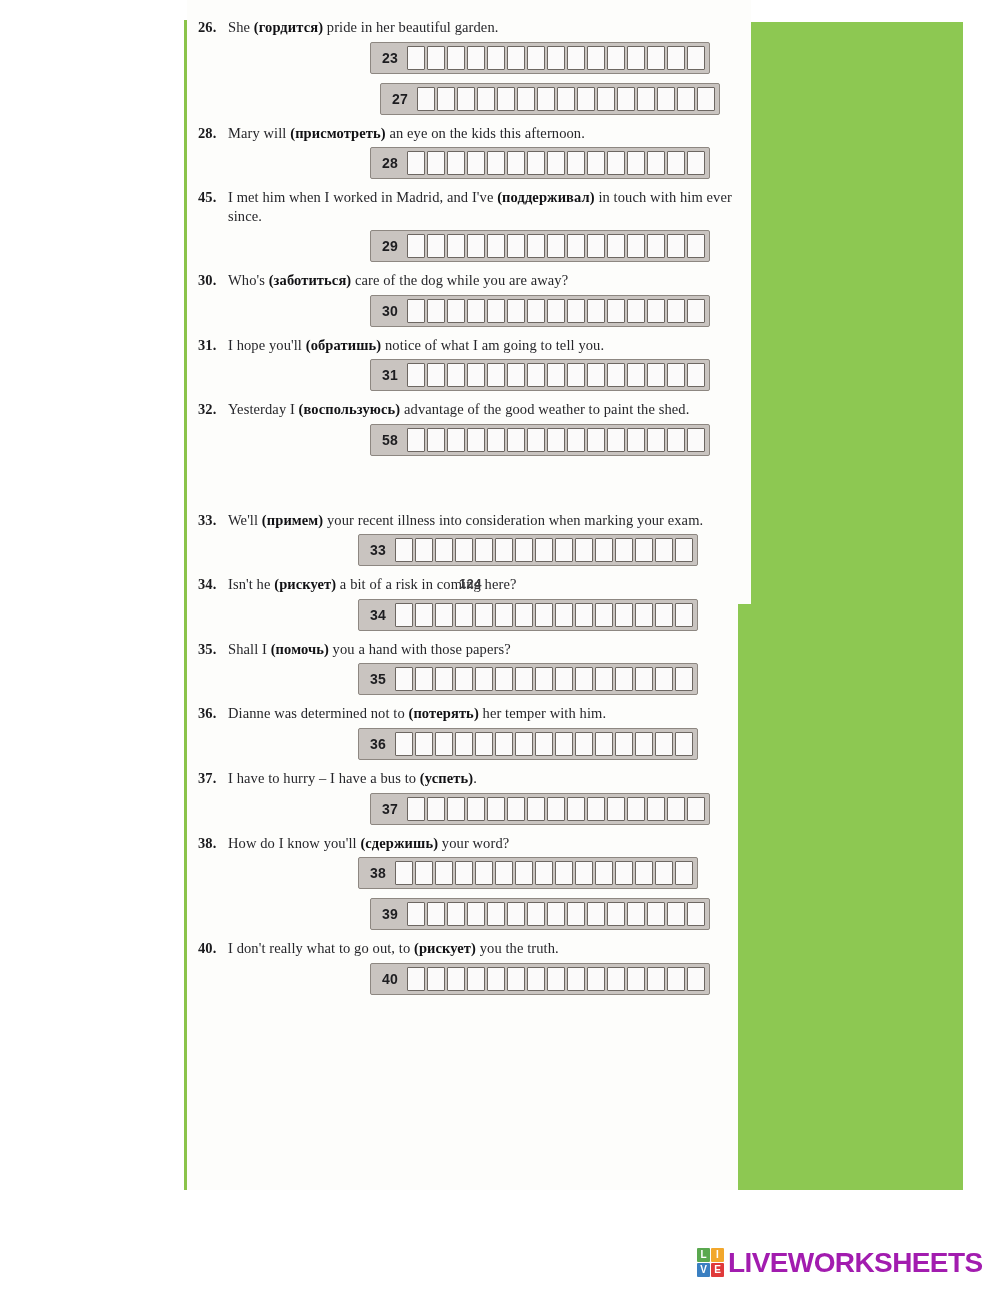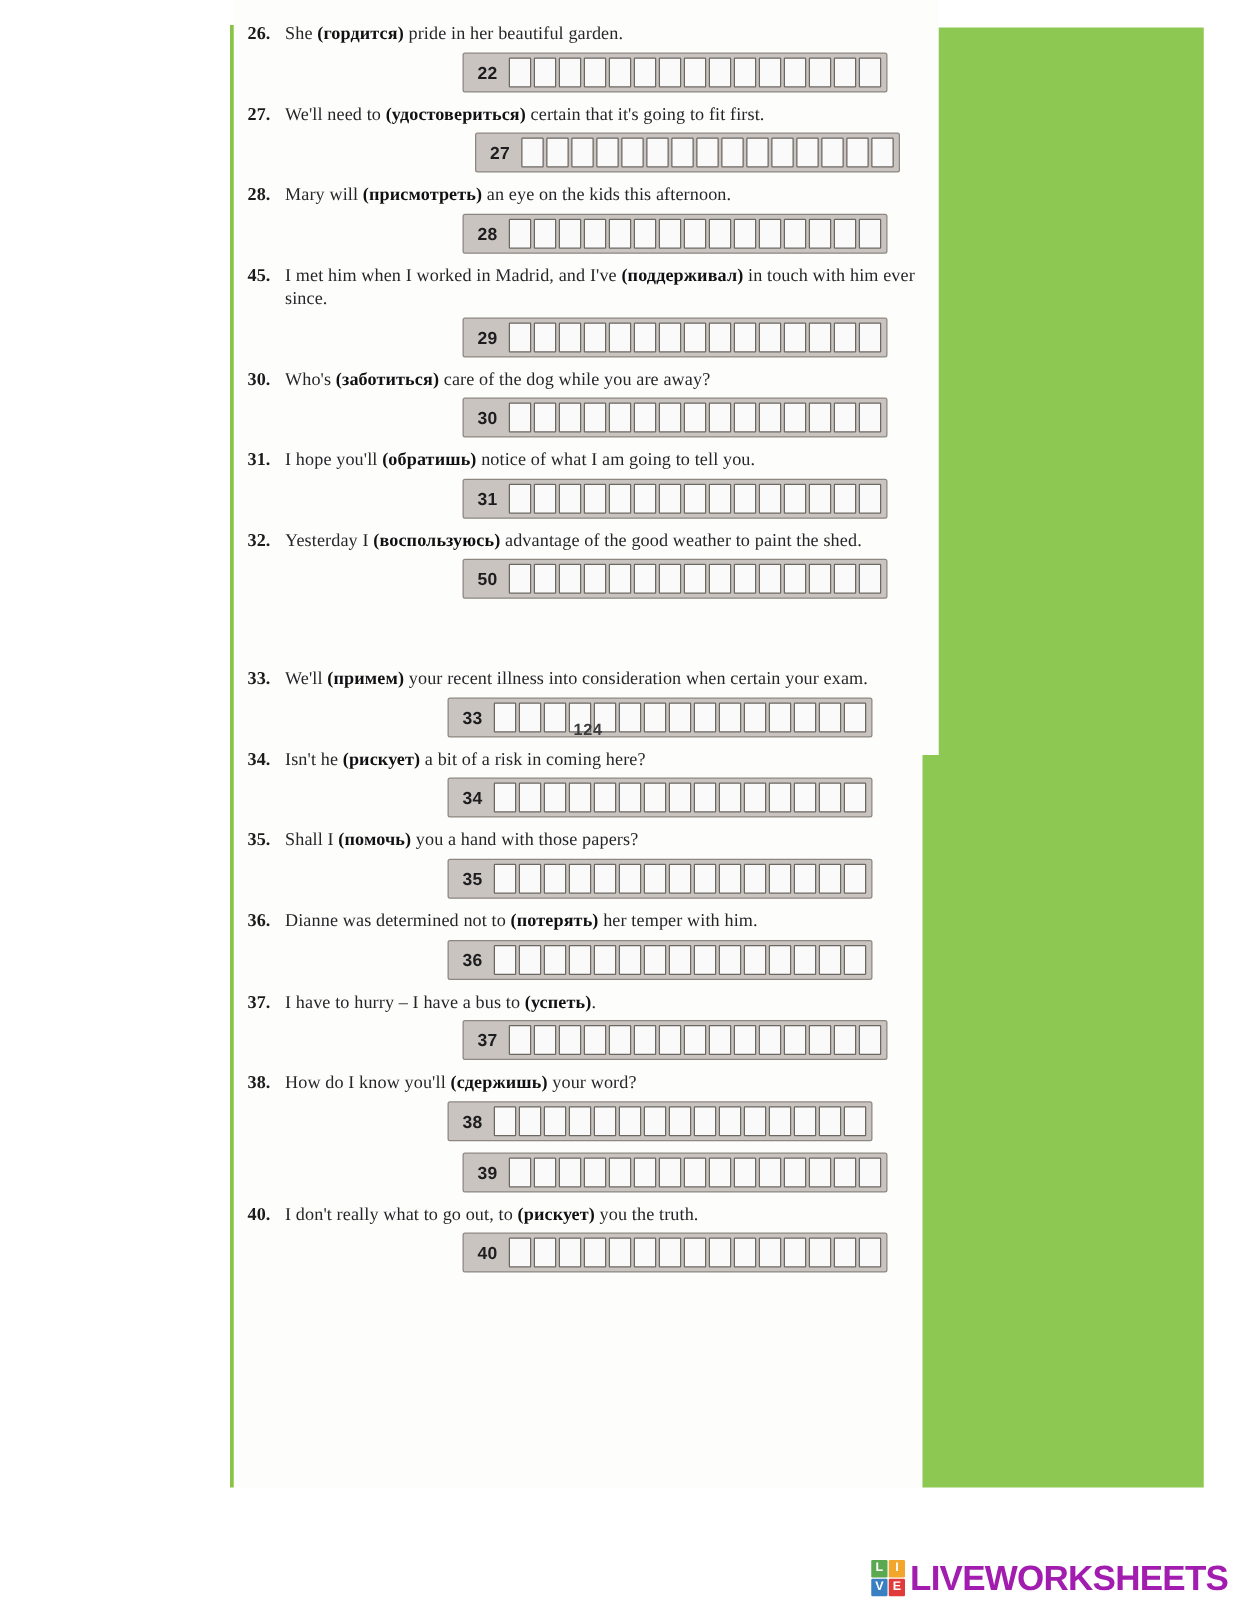--- a/index.html
+++ b/index.html
@@ -199,46 +199,42 @@
   <div id="green-panel-bottom"></div>
 
   <div id="exercise-list">
       <div class="exercise-item">
         <div class="q-line">
           <span class="q-num">26.</span>
           <span class="q-text"><span>She </span><b>(гордится)</b><span> pride in her beautiful garden.</span></span>
         </div>
         <div class="answer-strip-wrap" style="padding-left: 172px;">
           <div class="answer-strip">
-            <div class="strip-number">22</div>
-            <div class="cells">
-              <div class="cell"></div>
-              <div class="cell"></div>
-              <div class="cell"></div>
-              <div class="cell"></div>
-              <div class="cell"></div>
-              <div class="cell"></div>
-              <div class="cell"></div>
-              <div class="cell"></div>
-              <div class="cell"></div>
-              <div class="cell"></div>
-              <div class="cell"></div>
-              <div class="cell"></div>
-              <div class="cell"></div>
-              <div class="cell"></div>
-              <div class="cell"></div>
-            </div>
-          </div>
-        </div>
-      </div>
-      <div class="exercise-item">
-        <div class="q-line">
-          <span class="q-num">27.</span>
-          <span class="q-text"><span>We'll need to </span><b>(удостовериться)</b><span> certain that it's going to fit first.</span></span>
-        </div>
+            <div class="strip-number">23</div>
+            <div class="cells">
+              <div class="cell"></div>
+              <div class="cell"></div>
+              <div class="cell"></div>
+              <div class="cell"></div>
+              <div class="cell"></div>
+              <div class="cell"></div>
+              <div class="cell"></div>
+              <div class="cell"></div>
+              <div class="cell"></div>
+              <div class="cell"></div>
+              <div class="cell"></div>
+              <div class="cell"></div>
+              <div class="cell"></div>
+              <div class="cell"></div>
+              <div class="cell"></div>
+            </div>
+          </div>
+        </div>
+      </div>
+      <div class="exercise-item">
         <div class="answer-strip-wrap" style="padding-left: 182px;">
           <div class="answer-strip">
             <div class="strip-number">27</div>
             <div class="cells">
               <div class="cell"></div>
               <div class="cell"></div>
               <div class="cell"></div>
               <div class="cell"></div>
               <div class="cell"></div>
               <div class="cell"></div>
@@ -367,21 +363,21 @@
           </div>
         </div>
       </div>
       <div class="exercise-item">
         <div class="q-line">
           <span class="q-num">32.</span>
           <span class="q-text"><span>Yesterday I </span><b>(воспользуюсь)</b><span> advantage of the good weather to paint the shed.</span></span>
         </div>
         <div class="answer-strip-wrap" style="padding-left: 172px;">
           <div class="answer-strip">
-            <div class="strip-number">50</div>
+            <div class="strip-number">58</div>
             <div class="cells">
               <div class="cell"></div>
               <div class="cell"></div>
               <div class="cell"></div>
               <div class="cell"></div>
               <div class="cell"></div>
               <div class="cell"></div>
               <div class="cell"></div>
               <div class="cell"></div>
               <div class="cell"></div>
@@ -392,21 +388,21 @@
               <div class="cell"></div>
               <div class="cell"></div>
             </div>
           </div>
         </div>
       </div>
       <div style="height: 46px;"></div>
       <div class="exercise-item">
         <div class="q-line">
           <span class="q-num">33.</span>
-          <span class="q-text"><span>We'll </span><b>(примем)</b><span> your recent illness into consideration when certain your exam.</span></span>
+          <span class="q-text"><span>We'll </span><b>(примем)</b><span> your recent illness into consideration when marking your exam.</span></span>
         </div>
         <div class="answer-strip-wrap" style="padding-left: 160px;">
           <div class="answer-strip">
             <div class="strip-number">33</div>
             <div class="cells">
               <div class="cell"></div>
               <div class="cell"></div>
               <div class="cell"></div>
               <div class="cell"></div>
               <div class="cell"></div>

